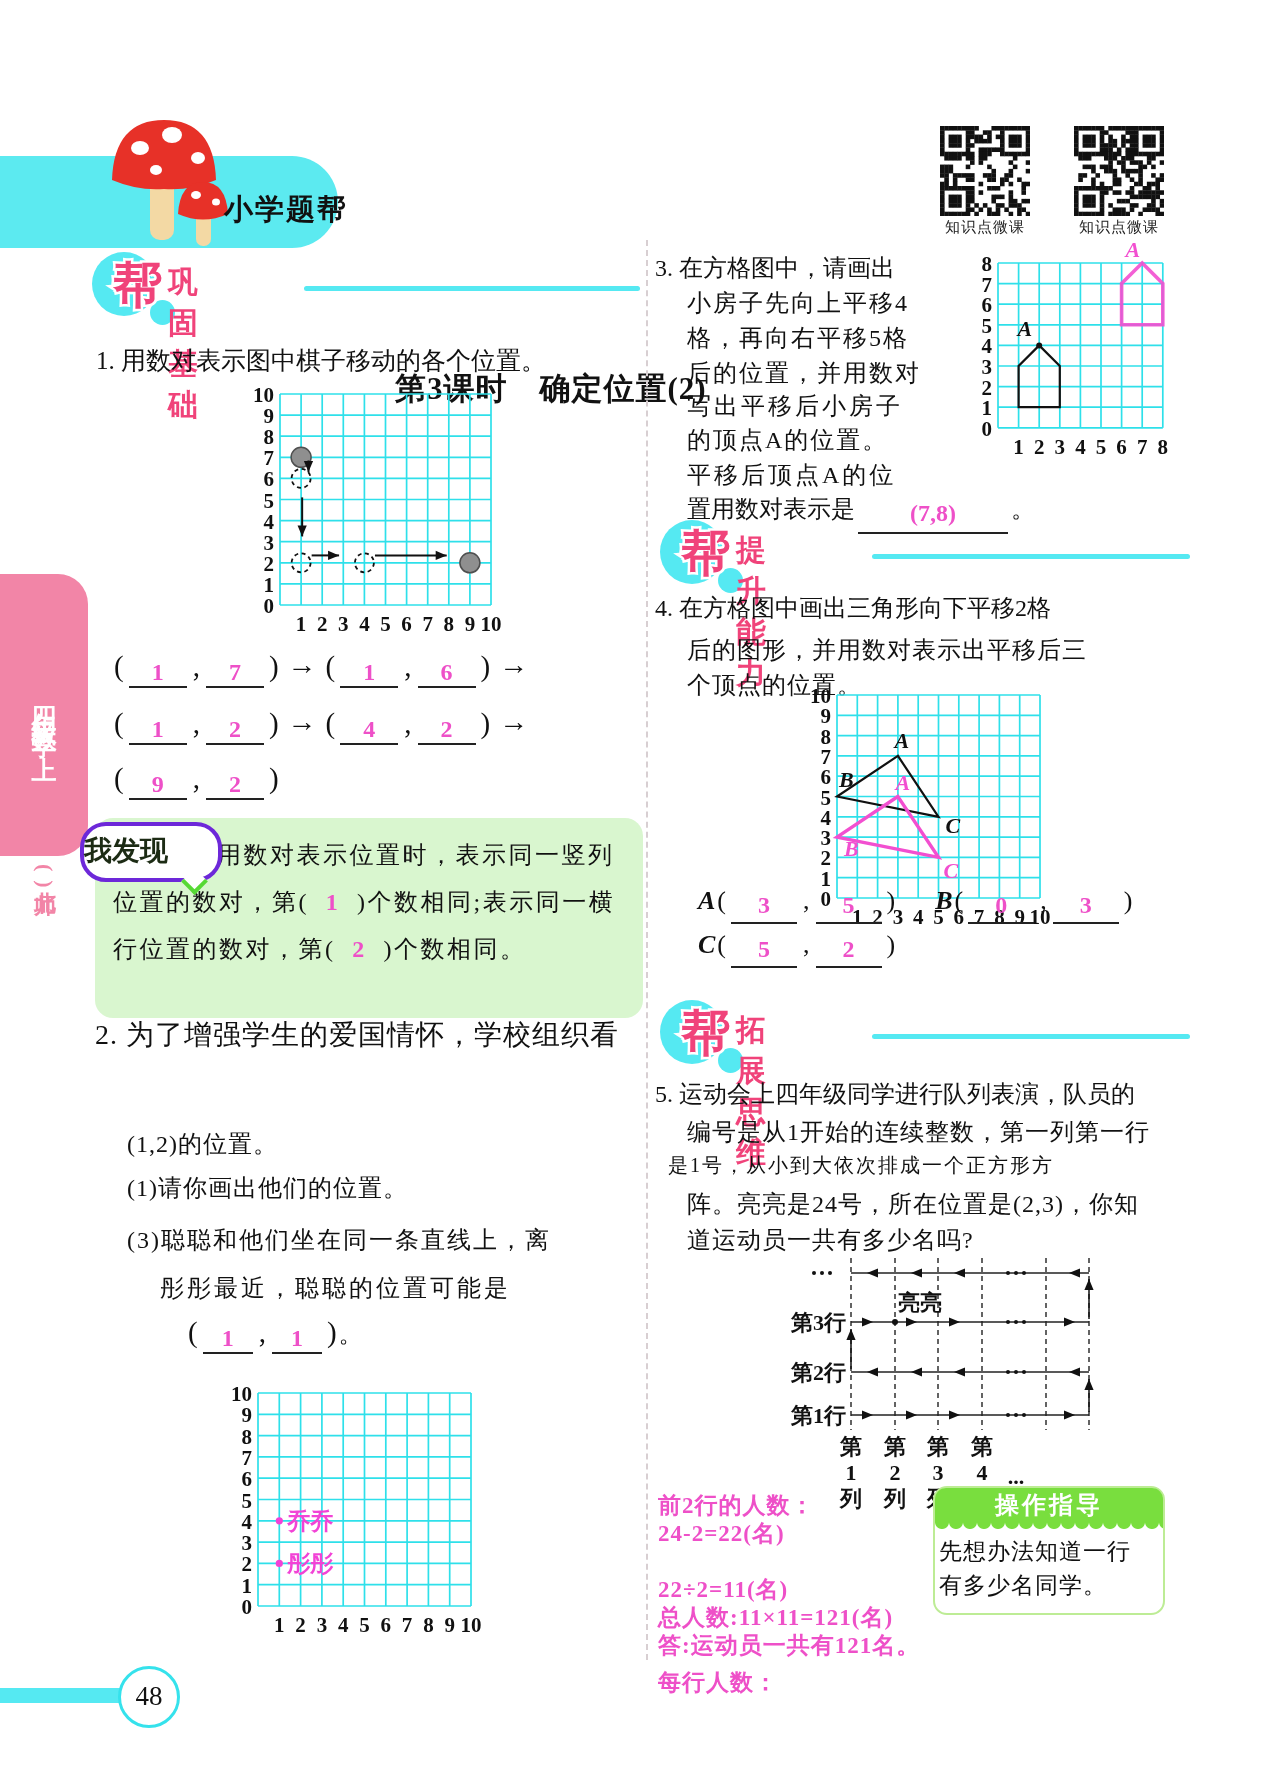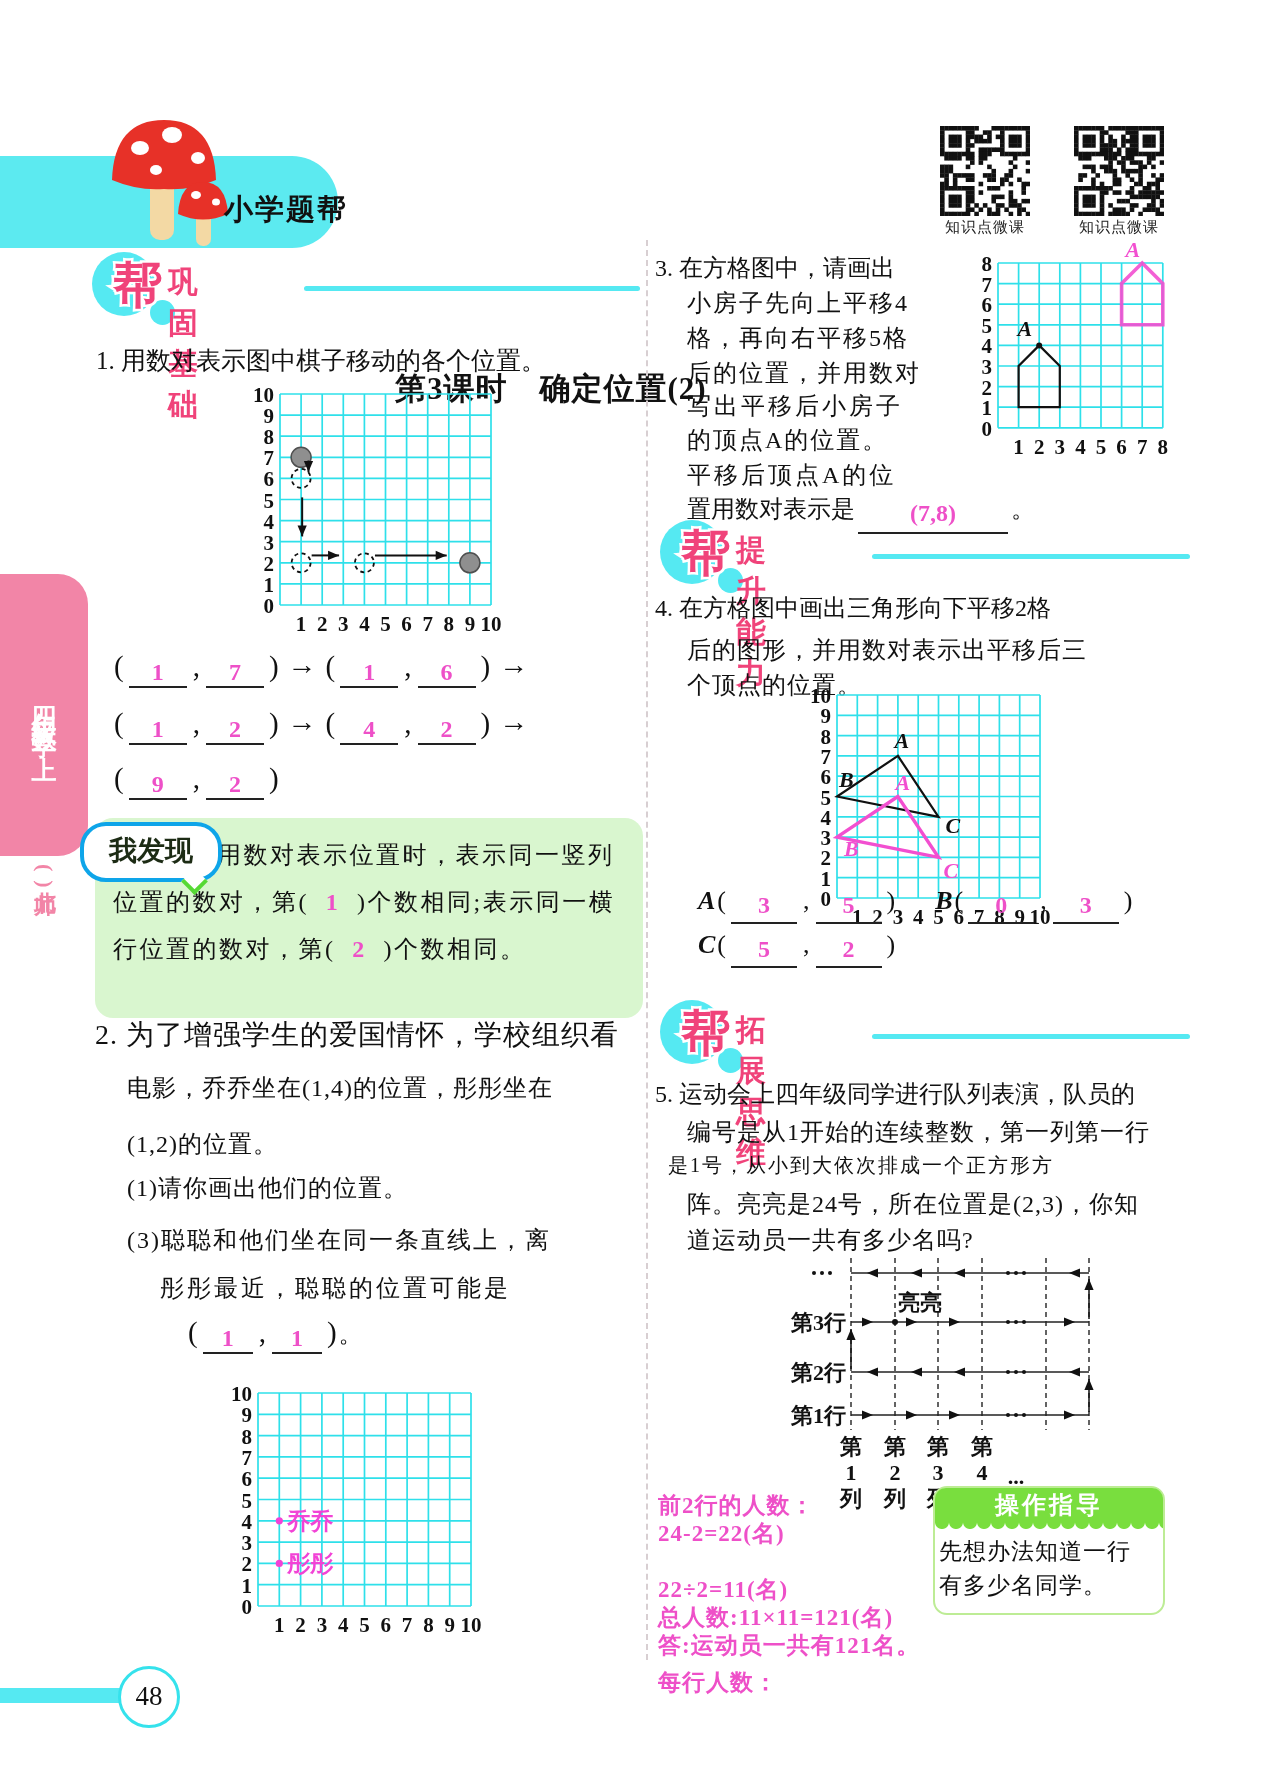--- a/index.html
+++ b/index.html
@@ -30,22 +30,22 @@
   .blank{display:inline-block;min-width:58px;border-bottom:2px solid #222;text-align:center;height:32px;vertical-align:-4px;margin:0 3px}
   .blank.w50{min-width:50px}.blank.w66{min-width:66px}.blank.w150{min-width:150px}
   .pinkv{font-weight:bold;color:#ee50c8;font-size:24px}
   .ansrow{white-space:nowrap;font-size:29px;color:#111;margin-bottom:17px}
   .paren-g{display:inline-block;margin:0 2px}
   .comma-g{display:inline-block;margin:0 3px}
   .arrow-g{display:inline-block;margin:0 7px;vertical-align:2px}
   .vlbl{font-style:italic;font-weight:bold}
   
   .green-box{position:absolute;left:95px;top:818px;width:548px;height:200px;background:#d9f6cf;border-radius:18px}
-  .bubble{position:absolute;left:80px;top:822px;width:134px;height:52px;background:#fff;border:4px solid #0ea5e9;
-          border-radius:26px;text-align:center;line-height:50px;font-size:28px;font-weight:bold;color:#1c2b14;z-index:3}
+  .bubble{position:absolute;left:80px;top:822px;width:134px;height:52px;background:#fff;border:4px solid #6d28d9;
+          border-radius:26px;line-height:50px;font-size:28px;font-weight:bold;color:#1c2b14;z-index:3}
   .bubble::after{content:"";position:absolute;right:14px;bottom:-13px;width:15px;height:15px;background:#fff;
           border-right:4px solid #56d934;border-bottom:4px solid #56d934;transform:rotate(45deg)}
   .discover-text{position:absolute;left:113px;top:832px;width:512px;font-size:24px;line-height:47px;letter-spacing:2.5px;text-indent:104px;color:#111}
   .discover-text .pinkv{display:inline-block;min-width:48px;text-align:center;text-indent:0}
   
   .tip{position:absolute;left:933px;top:1486px;width:228px;border:2px solid #bdec95;border-radius:14px;background:#fff}
   .tip-head{height:34px;background:#79de3e;border-radius:11px 11px 0 0;color:#fff;font-weight:bold;font-size:24px;text-align:center;line-height:34px;letter-spacing:3px}
   .tip-scallop{height:10px;background-image:radial-gradient(circle 7px at 7px 0px,#79de3e 6.5px,rgba(0,0,0,0) 7.5px);background-size:14px 10px;background-repeat:repeat-x}
   .tip-body{padding:3px 12px 10px 4px;font-size:23px;line-height:34px;letter-spacing:1px;color:#111}
   
@@ -633,21 +633,20 @@
       <div class="ansrow"><span class="paren-g">(</span><span class="blank"><span class="pinkv">1</span></span><span class="comma-g">,</span><span class="blank"><span class="pinkv">7</span></span><span class="paren-g">)</span><span class="arrow-g">→</span><span class="paren-g">(</span><span class="blank"><span class="pinkv">1</span></span><span class="comma-g">,</span><span class="blank"><span class="pinkv">6</span></span><span class="paren-g">)</span><span class="arrow-g">→</span></div>
       <div class="ansrow"><span class="paren-g">(</span><span class="blank"><span class="pinkv">1</span></span><span class="comma-g">,</span><span class="blank"><span class="pinkv">2</span></span><span class="paren-g">)</span><span class="arrow-g">→</span><span class="paren-g">(</span><span class="blank"><span class="pinkv">4</span></span><span class="comma-g">,</span><span class="blank"><span class="pinkv">2</span></span><span class="paren-g">)</span><span class="arrow-g">→</span></div>
       <div class="ansrow"><span class="paren-g">(</span><span class="blank"><span class="pinkv">9</span></span><span class="comma-g">,</span><span class="blank"><span class="pinkv">2</span></span><span class="paren-g">)</span></div>
     </div>
 
   <div class="green-box"></div>
   <div class="bubble"><span>我发现</span></div>
   <div class="discover-text"><span>用数对表示位置时，表示同一竖列位置的数对，第(</span><span class="pinkv">1</span><span>)个数相同;表示同一横行位置的数对，第(</span><span class="pinkv">2</span><span>)个数相同。</span></div>
 
   <div class="t" style="left:95px;top:1016px;font-size:28px;letter-spacing:1px">2. 为了增强学生的爱国情怀，学校组织看</div>
-  <div class="t" style="left:127px;top:1072px;font-size:24px;letter-spacing:1px">电影，乔乔坐在(1,4)的位置，彤彤坐在</div>
   <div class="t" style="left:127px;top:1128px;font-size:24px;letter-spacing:1px">(1,2)的位置。</div>
   <div class="t" style="left:127px;top:1172px;font-size:24px;letter-spacing:1px">(1)请你画出他们的位置。</div>
   <div class="t" style="left:127px;top:1224px;font-size:24px;letter-spacing:2px">(3)聪聪和他们坐在同一条直线上，离</div>
   <div class="t" style="left:160px;top:1272px;font-size:24px;letter-spacing:3px">彤彤最近，聪聪的位置可能是</div>
   <div class="t" style="left:186px;top:1316px;font-size:29px"><span class="paren-g">(</span><span class="blank w50"><span class="pinkv">1</span></span><span class="comma-g">,</span><span class="blank w50"><span class="pinkv">1</span></span><span class="paren-g">)</span><span style="font-size:24px">。</span></div>
   <div class="abs" id="grid2-mount" style="left:196px;top:1372px"><svg width="292" height="268">
         <line x1="62" y1="21" x2="62" y2="234" stroke="#2ee0ea" stroke-width="1.7"></line>
         <line x1="83.3" y1="21" x2="83.3" y2="234" stroke="#2ee0ea" stroke-width="1.7"></line>
         <line x1="104.6" y1="21" x2="104.6" y2="234" stroke="#2ee0ea" stroke-width="1.7"></line>
         <line x1="125.9" y1="21" x2="125.9" y2="234" stroke="#2ee0ea" stroke-width="1.7"></line>

